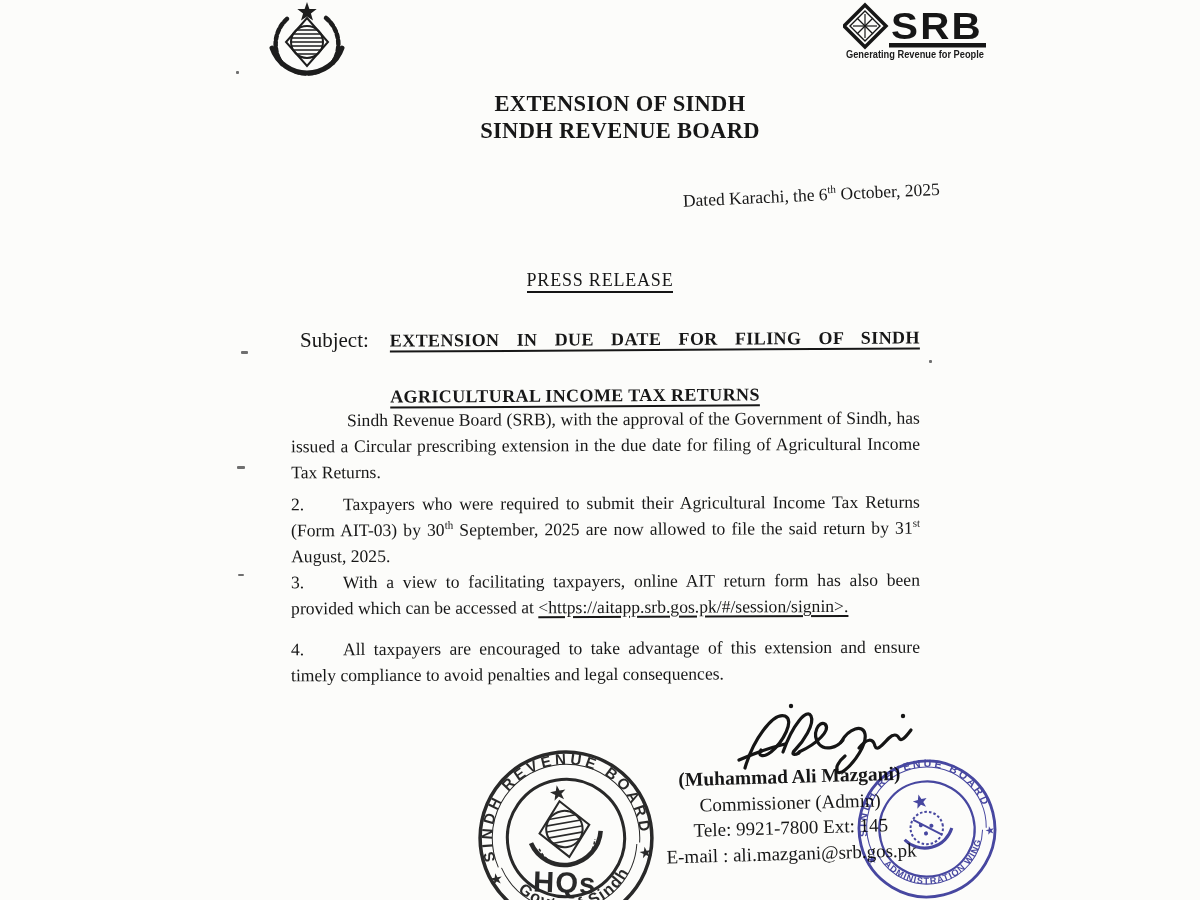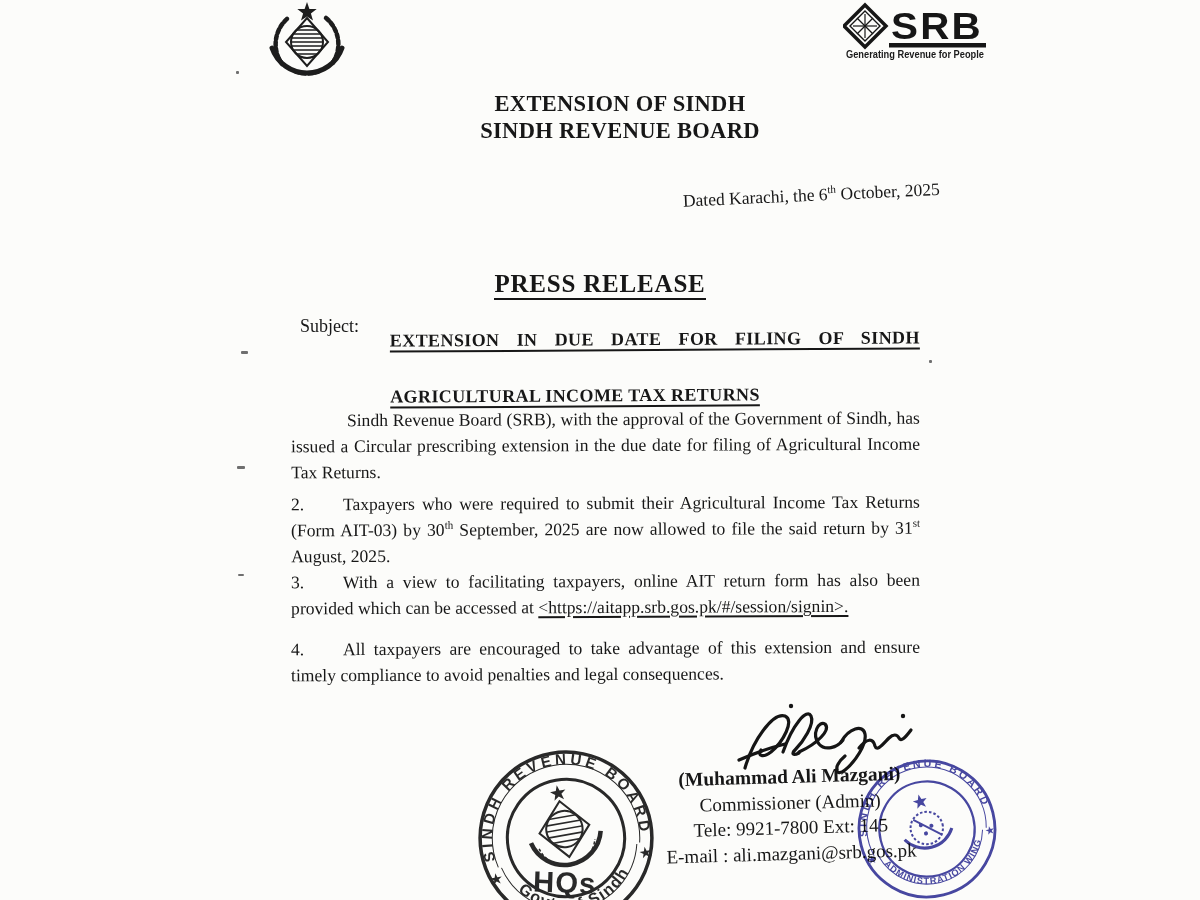--- a/index.html
+++ b/index.html
@@ -11,25 +11,25 @@
   .abs{position:absolute;}
 
   
   .doc-title{left:360px;top:90px;width:520px;text-align:center;
     font-weight:bold;font-size:22.5px;line-height:27px;letter-spacing:.3px;}
   .dateline{left:630px;top:186px;width:310px;text-align:right;
     font-size:17.5px;transform:rotate(-2.6deg);}
   .sup{font-size:11px;vertical-align:super;line-height:0;}
 
   .press{left:450px;top:270px;width:300px;text-align:center;
-    font-size:25px;font-weight:bold;letter-spacing:.8px;}
+    font-size:18px;font-weight:normal;letter-spacing:.8px;}
   .press .ul{border-bottom:2.5px solid #151515;padding-bottom:1px;}
 
   
-  .subject-label{left:300px;top:316px;font-size:18px;}
+  .subject-label{left:300px;top:328px;font-size:21px;}
   .subject-text{left:390px;top:325px;width:530px;transform:rotate(-.35deg);}
   .subj-line{font-weight:bold;font-size:18px;line-height:28px;
     text-decoration:underline;text-decoration-thickness:2px;text-underline-offset:4px;
     letter-spacing:.4px;}
   .justify-one{text-align:justify;}
   .justify-one::after{content:"";display:inline-block;width:100%;}
 
   
   .para{position:absolute;left:291px;width:629px;font-size:17.6px;
     line-height:26px;text-align:justify;transform:rotate(-.25deg);}

